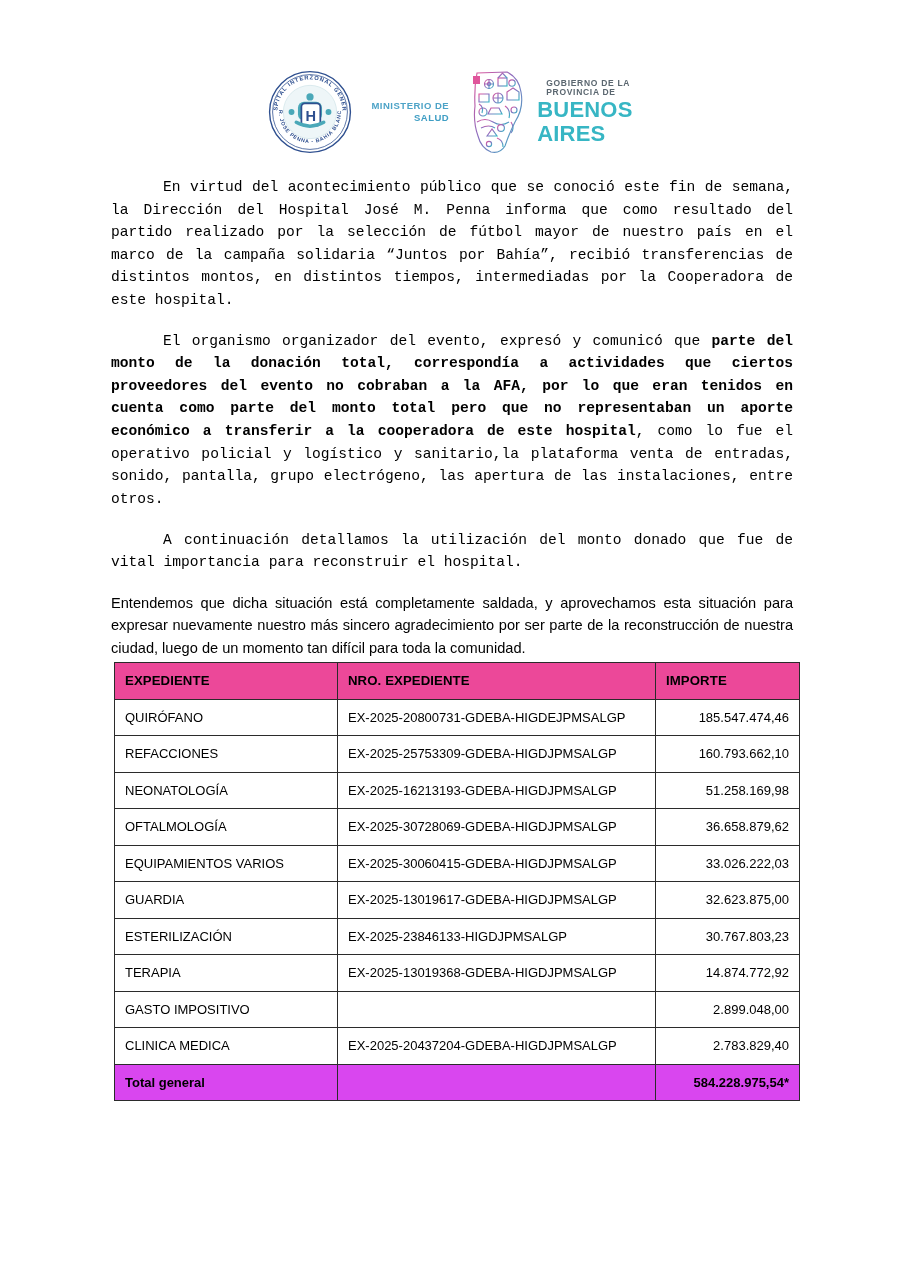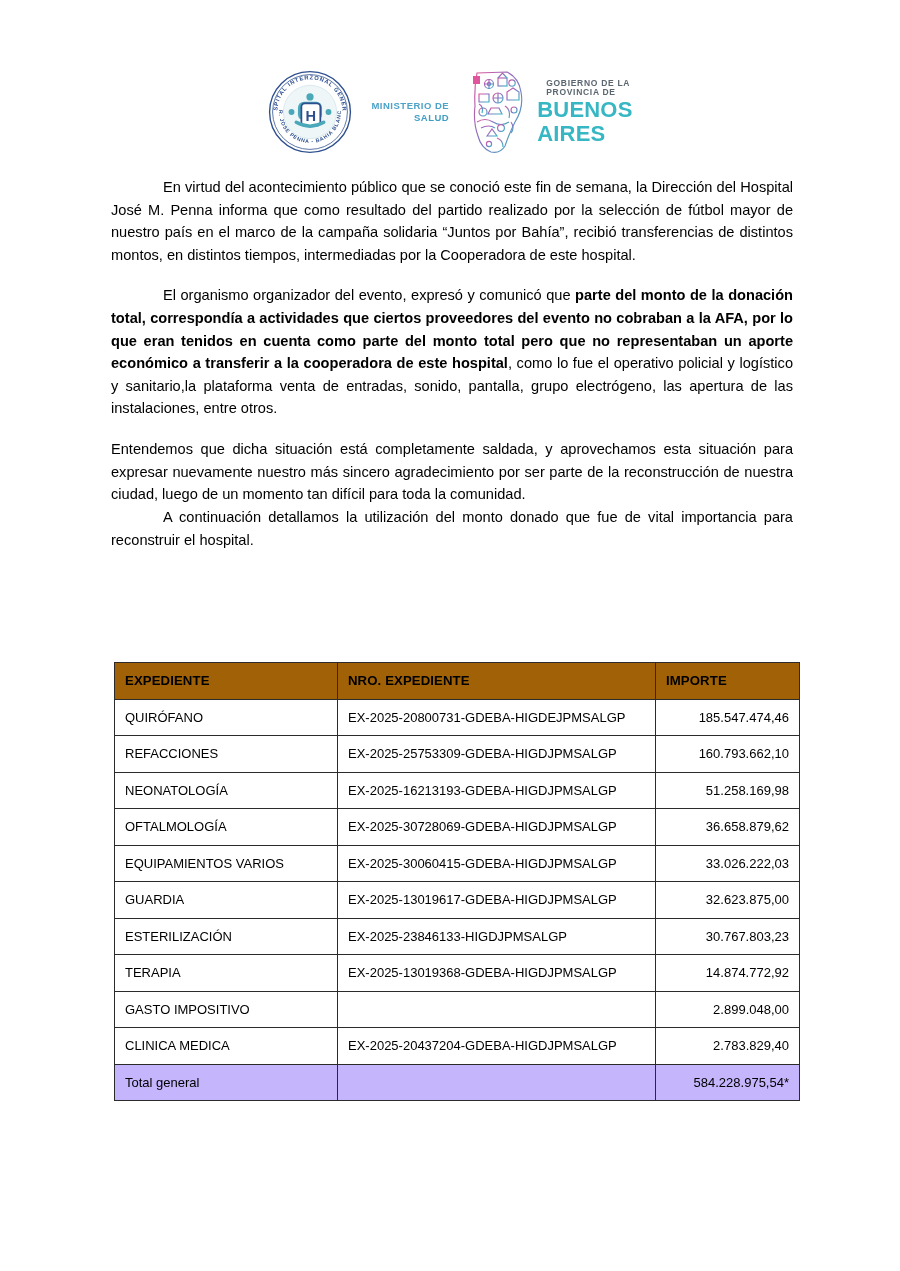--- a/index.html
+++ b/index.html
@@ -92,21 +92,21 @@
     width: 682px;
   }
   p.para {
     margin: 0 0 18px 0;
     font-size: 14.6px;
     line-height: 1.55;
     text-align: justify;
     text-justify: inter-word;
     font-family: "Liberation Sans", sans-serif;
   }
-  p.para.indent { text-indent: 52px; }
+  p.para.indent { text-indent: 52px; font-family: Liberation Mono, monospace; }
   p.para.tight { margin-bottom: 0; }
   p.para b { font-weight: bold; }
 
   
   .amounts-table {
     position: absolute;
     top: 662px;
     left: 114px;
     width: 685px;
     border-collapse: collapse;
@@ -119,30 +119,30 @@
 
   .amounts-table th,
   .amounts-table td {
     border: 1px solid #2b2b2b;
     padding: 0 10px;
     height: 35.5px;
     vertical-align: middle;
     font-weight: normal;
   }
   .amounts-table thead th {
-    background: #a16207;
+    background: #ec4899;
     font-weight: bold;
     text-align: left;
     font-size: 13.2px;
     letter-spacing: 0.1px;
   }
   .amounts-table td.amount { text-align: right; }
   .amounts-table tr.total-row td {
-    background: #c4b5fd;
-    font-weight: normal;
+    background: #d946ef;
+    font-weight: bold;
   }
 
   
   .footnote {
     position: absolute;
     top: 1140px;
     left: 111px;
     font-size: 14.6px;
     line-height: 1.5;
   }
@@ -233,23 +233,23 @@
     </div>
   </div>
 
   <div class="body-copy">
 
     <p class="para indent">En virtud del acontecimiento público que se conoció este fin de semana, la Dirección del Hospital José M. Penna informa que como resultado del partido realizado por la selección de fútbol mayor de nuestro país en el marco de la campaña solidaria “Juntos por Bahía”, recibió transferencias de distintos montos, en distintos tiempos, intermediadas por la Cooperadora de este hospital.</p>
 
 
     <p class="para indent"><span>El organismo organizador del evento, expresó y comunicó que </span><b>parte del monto de la donación total, correspondía a actividades que ciertos proveedores del evento no cobraban a la AFA, por lo que eran tenidos en cuenta como parte del monto total pero que no representaban un aporte económico a transferir a la cooperadora de este hospital</b><span>, como lo fue el operativo policial y logístico y sanitario,la plataforma venta de entradas, sonido, pantalla, grupo electrógeno, las apertura de las instalaciones, entre otros.</span></p>
 
+    <p class="para indent">A continuación detallamos la utilización del monto donado que fue de vital importancia para reconstruir el hospital.</p>
+
     <p class="para tight">Entendemos que dicha situación está completamente saldada, y aprovechamos esta situación para expresar nuevamente nuestro más sincero agradecimiento por ser parte de la reconstrucción de nuestra ciudad, luego de un momento tan difícil para toda la comunidad.</p>
-
-    <p class="para indent">A continuación detallamos la utilización del monto donado que fue de vital importancia para reconstruir el hospital.</p>
   </div>
 
   <table class="amounts-table">
     <colgroup>
       <col class="c1">
         <col class="c2">
         <col class="c3">
     </colgroup>
     <thead>
       <tr>

